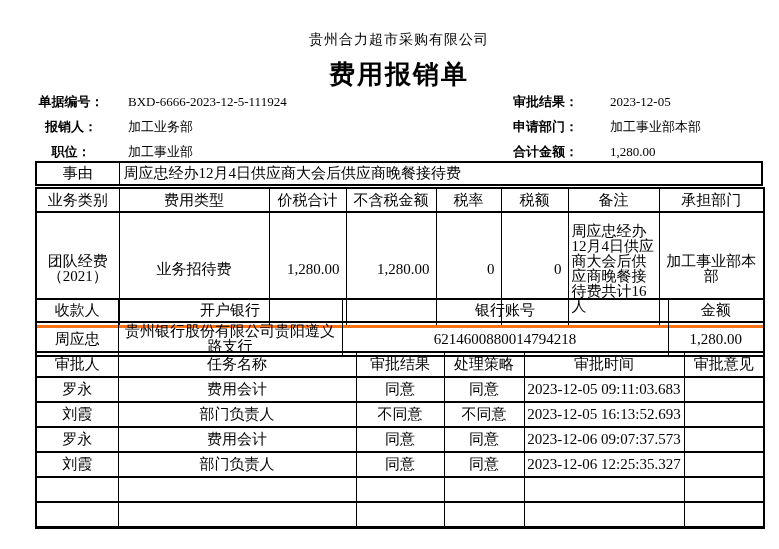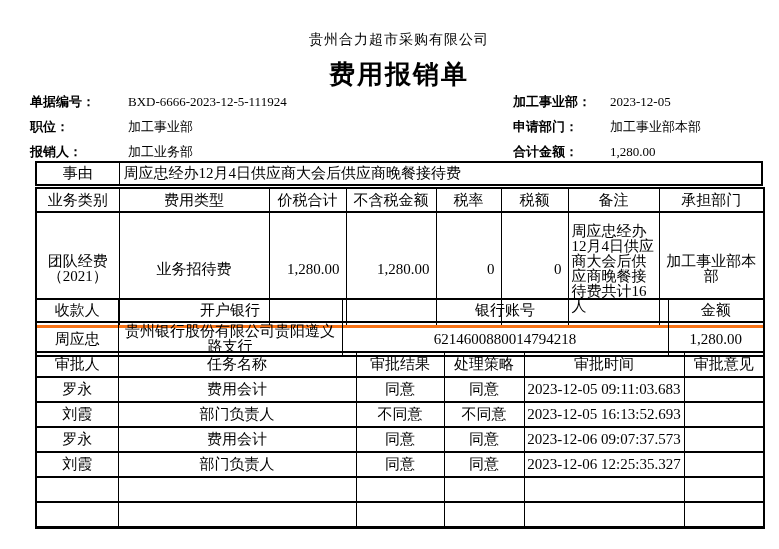--- a/index.html
+++ b/index.html
@@ -14,21 +14,21 @@
     text-align:center; font-size:14px; letter-spacing:1px;
   }
   .form-title {
     position:absolute; top:57px; left:35px; width:728px;
     text-align:center; font-size:26px; font-weight:bold; letter-spacing:2px;
   }
   .fields-left  { position:absolute; top:89px; left:30px;  }
   .fields-right { position:absolute; top:89px; left:513px; }
   .field-row { display:flex; height:25px; align-items:center; }
   .field-label { font-weight:bold; }
-  .fields-left  .field-label { width:82px; text-align:left; }
+  .fields-left  .field-label { width:82px; text-align:center; }
   .fields-right .field-label { width:97px; text-align:left; }
   .fields-left  .field-value { margin-left:16px; }
   .fields-right .field-value { margin-left:0; }
 
   table { position:absolute; left:35px; width:728px;
           border-collapse:collapse; table-layout:fixed;
           border:2px solid #000; font-size:15px; }
   th,td { border:1px solid #000; border-top-width:2px; border-bottom-width:2px;
           text-align:center; vertical-align:middle; font-weight:normal;
           line-height:15px; padding:1px 2px; overflow:hidden; }
@@ -60,32 +60,32 @@
 
 <div class="company-name">贵州合力超市采购有限公司</div>
 <div class="form-title">费用报销单</div>
 
 <div class="fields-left">
   <div class="field-row">
     <span class="field-label">单据编号：</span>
     <span class="field-value">BXD-6666-2023-12-5-111924</span>
   </div>
   <div class="field-row">
+    <span class="field-label">报销人：</span>
+    <span class="field-value">加工业务部</span>
+  </div>
+  <div class="field-row">
     <span class="field-label">职位：</span>
     <span class="field-value">加工事业部</span>
   </div>
-  <div class="field-row">
-    <span class="field-label">报销人：</span>
-    <span class="field-value">加工业务部</span>
-  </div>
 </div>
 
 <div class="fields-right">
   <div class="field-row">
-    <span class="field-label">加工事业部：</span>
+    <span class="field-label">审批结果：</span>
     <span class="field-value">2023-12-05</span>
   </div>
   <div class="field-row">
     <span class="field-label">申请部门：</span>
     <span class="field-value">加工事业部本部</span>
   </div>
   <div class="field-row">
     <span class="field-label">合计金额：</span>
     <span class="field-value">1,280.00</span>
   </div>

